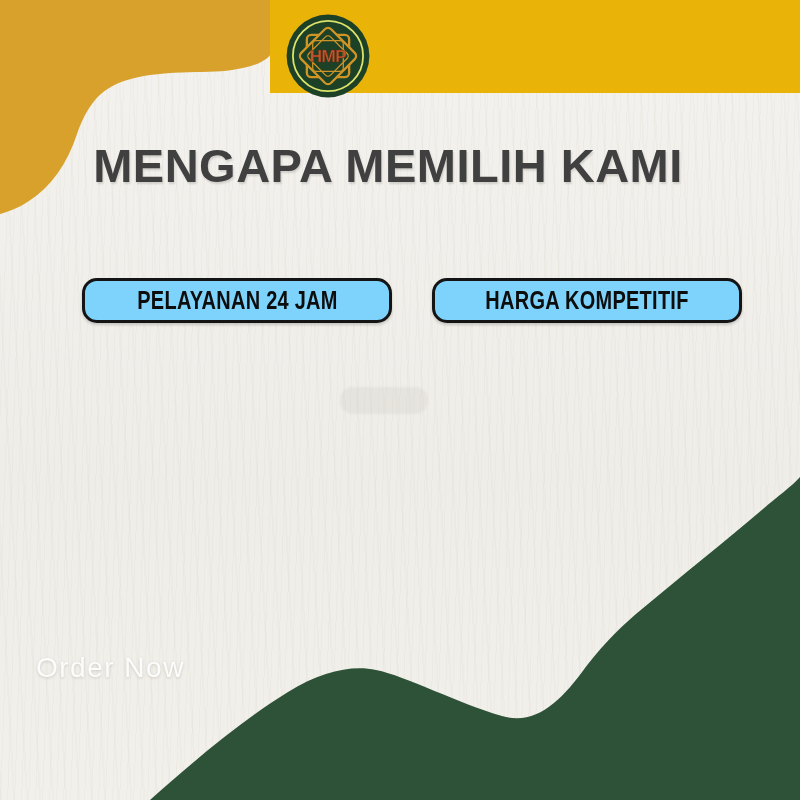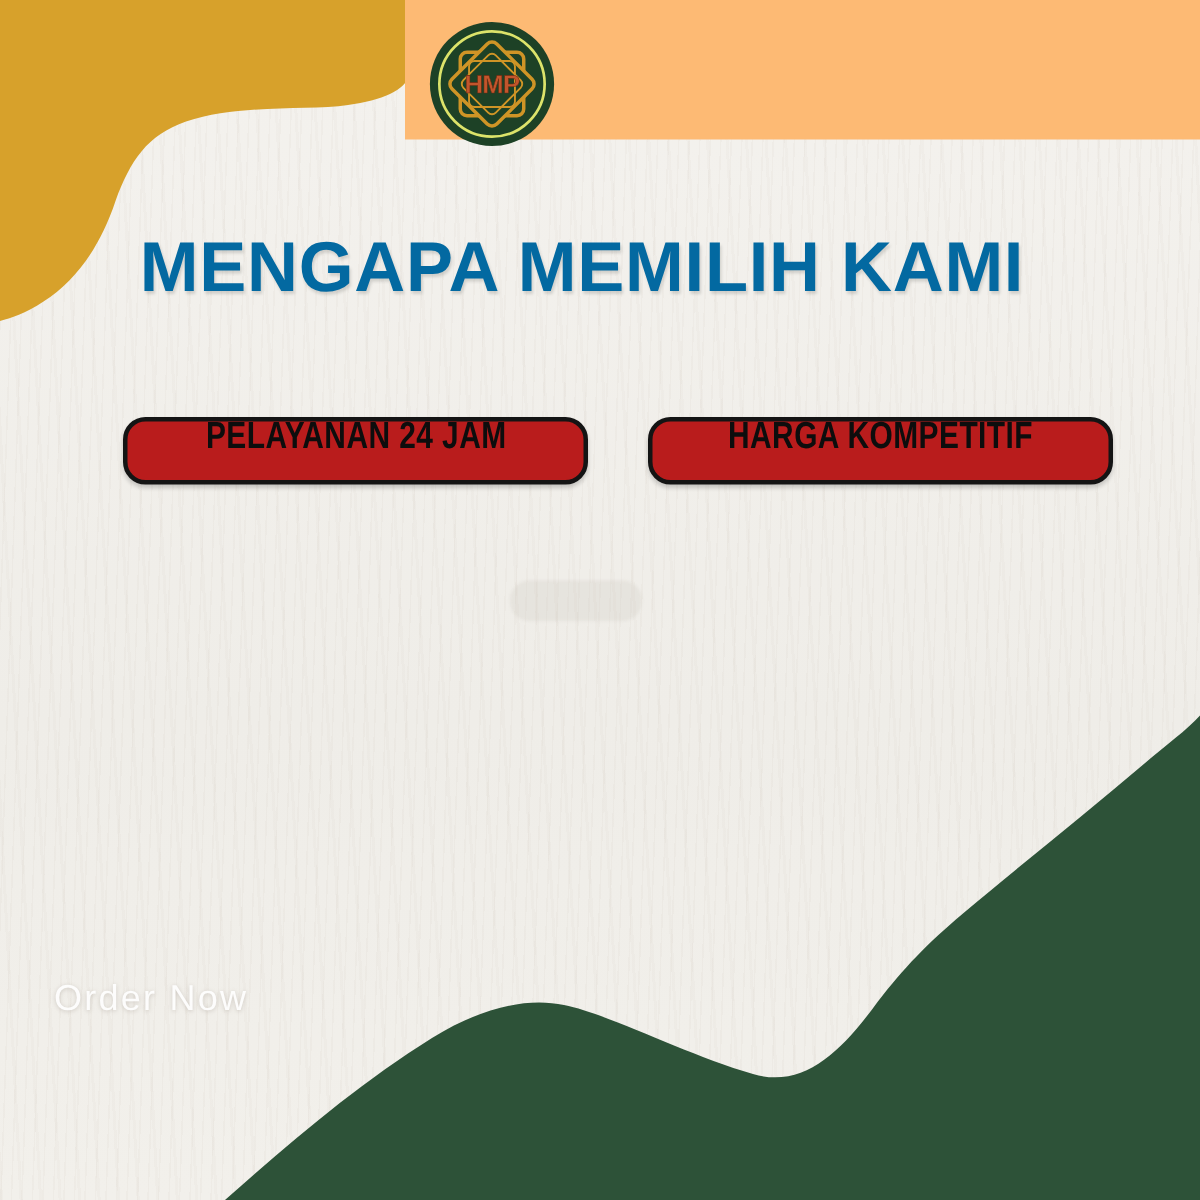--- a/index.html
+++ b/index.html
@@ -16,64 +16,64 @@
       linear-gradient(180deg,#f4f2ee 0%,#efede8 60%,#f2f0eb 100%);
   }
   .blob{position:absolute;inset:0;width:800px;height:800px;z-index:1;}
   .watermark{
     position:absolute;left:340px;top:387px;width:88px;height:27px;z-index:1;
     border-radius:13px;background:rgba(190,183,172,0.18);filter:blur(1px);
   }
   
   .header-band{
     position:absolute;left:270px;top:0;width:530px;height:93px;z-index:3;
-    background:#fdba74;
+    background:#eab308;
   }
   .logo{position:absolute;left:13px;top:11px;width:90px;height:90px;}
   .header-text{position:absolute;left:118px;top:14px;width:400px;}
   .company-name{
     display:inline-block;white-space:nowrap;
     font-size:30px;font-weight:700;color:#1f5138;letter-spacing:0.5px;
     transform:scale(0.92,1.22);transform-origin:left top;
     border-bottom:3px solid #1f5138;padding-bottom:4px;
   }
   .division{
     width:392px;text-align:center;margin-top:9px;white-space:nowrap;
     font-size:17px;font-weight:700;color:#215640;letter-spacing:1.5px;
     transform:scaleY(1.1);transform-origin:left top;
   }
   
   .heading{
-    position:absolute;left:0;right:24px;top:138px;z-index:2;margin:12px;
+    position:absolute;left:0;right:24px;top:138px;z-index:2;margin:0;
     text-align:center;
-    font-size:47px;font-weight:800;color:#0369a1;letter-spacing:0.5px;
+    font-size:47px;font-weight:800;color:#404040;letter-spacing:0.5px;
     text-shadow:1px 2px 2px rgba(60,60,55,0.18);
   }
   
   .pill{
-    position:absolute;z-index:3;display:flex;justify-content:center;
-    background:#b91c1c;border:3px solid #141414;border-radius:15px;
+    position:absolute;z-index:3;display:flex;align-items:center;justify-content:center;
+    background:#7dd3fc;border:3px solid #141414;border-radius:15px;
     box-shadow:0 2px 3px rgba(0,0,0,0.18);
   }
   .pill span{
     display:inline-block;white-space:nowrap;
     font-weight:800;color:#0d0d0d;letter-spacing:0.3px;
     transform:scale(0.95,1.2);
   }
   .pill-1{left:82px;top:278px;width:304px;height:39px;}
   .pill-2{left:432px;top:278px;width:304px;height:39px;}
   .pill-3{left:248px;top:428px;width:304px;height:39px;}
   .pill-4{left:82px;top:578px;width:306px;height:44px;}
   .pill-5{left:433px;top:576px;width:304px;height:50px;}
   .pill-1 span,.pill-2 span,.pill-3 span,.pill-5 span{font-size:21px;}
   .pill-4 span{font-size:20px;}
   
   .order-now{
     position:absolute;left:36px;top:652px;z-index:2;
-    font-size:24px;font-weight:400;letter-spacing:1.5px;
+    font-size:28px;font-weight:400;letter-spacing:1.5px;
     color:rgba(255,255,255,0.92);
     text-shadow:0 1px 3px rgba(150,140,128,0.38);
   }
 </style>
 </head>
 <body>
 
 <div class="canvas">
   <div class="bg-texture"></div>
 

